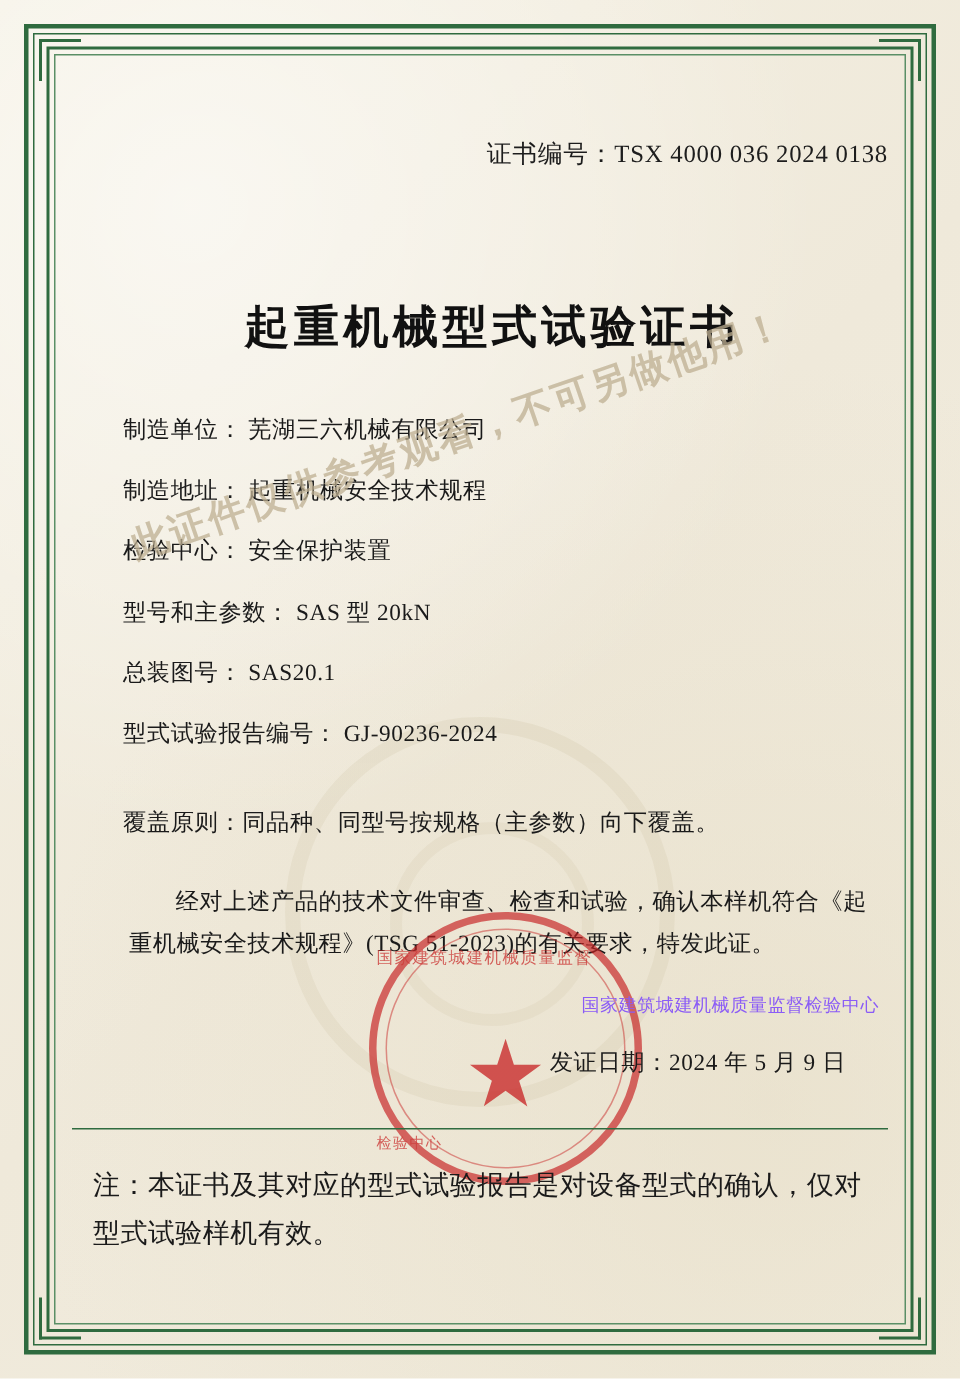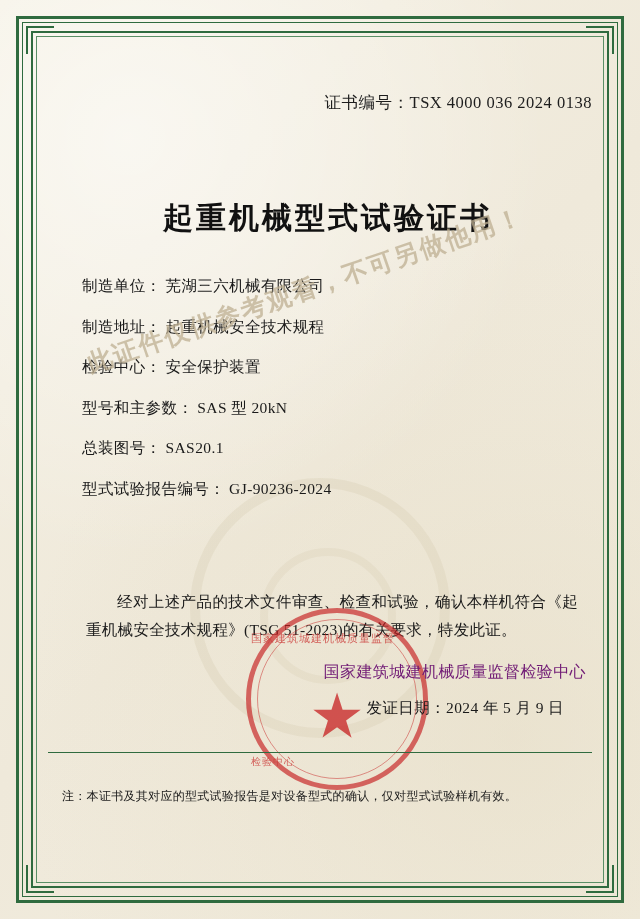--- a/index.html
+++ b/index.html
@@ -179,22 +179,22 @@
     text-align: justify;
     text-indent: 31px;
     letter-spacing: 0.3px;
     margin-left: 16px;
   }
 
   .issuer {
     position: absolute;
     right: 6px;
     top: 614px;
-    font-size: 16px;
-    color: #701a75;
+    font-size: 12px;
+    color: #8b5cf6;
     letter-spacing: 0.4px;
     white-space: nowrap;
   }
   .issue-date {
     position: absolute;
     right: 28px;
     top: 650px;
     font-size: 15.5px;
     color: #1a1a1a;
     letter-spacing: 0.4px;
@@ -276,25 +276,24 @@
     right: 0;
     top: 704px;
     border-top: 1px solid #2f6b3f;
   }
 
   .note {
     position: absolute;
     left: 14px;
     right: 8px;
     top: 726px;
-    font-size: 12px;
+    font-size: 18px;
     color: #1a1a1a;
     letter-spacing: 0.3px;
-    line-height: 22px;
-    margin-top: 11px;
+    line-height: 32px;
   }
 </style>
 </head>
 <body>
 
 <div id="certificate">
 
   <div class="paper-texture"></div>
 
   <div class="border-outer"></div>
@@ -337,20 +336,21 @@
       <div class="field-row">
         <span class="field-label">总装图号：</span>
         <span class="field-value">SAS20.1</span>
       </div>
       <div class="field-row">
         <span class="field-label">型式试验报告编号：</span>
         <span class="field-value">GJ-90236-2024</span>
       </div>
     </div>
 
+    <div class="coverage">覆盖原则：同品种、同型号按规格（主参数）向下覆盖。</div>
 
     <div class="statement">经对上述产品的技术文件审查、检查和试验，确认本样机符合《起重机械安全技术规程》(TSG 51-2023)的有关要求，特发此证。</div>
 
     <div class="seal">
       <div class="seal-inner-ring"></div>
       <div class="seal-text-top">国家建筑城建机械质量监督</div>
       <div class="star"></div>
       <div class="seal-text-bottom">检验中心</div>
     </div>
 

